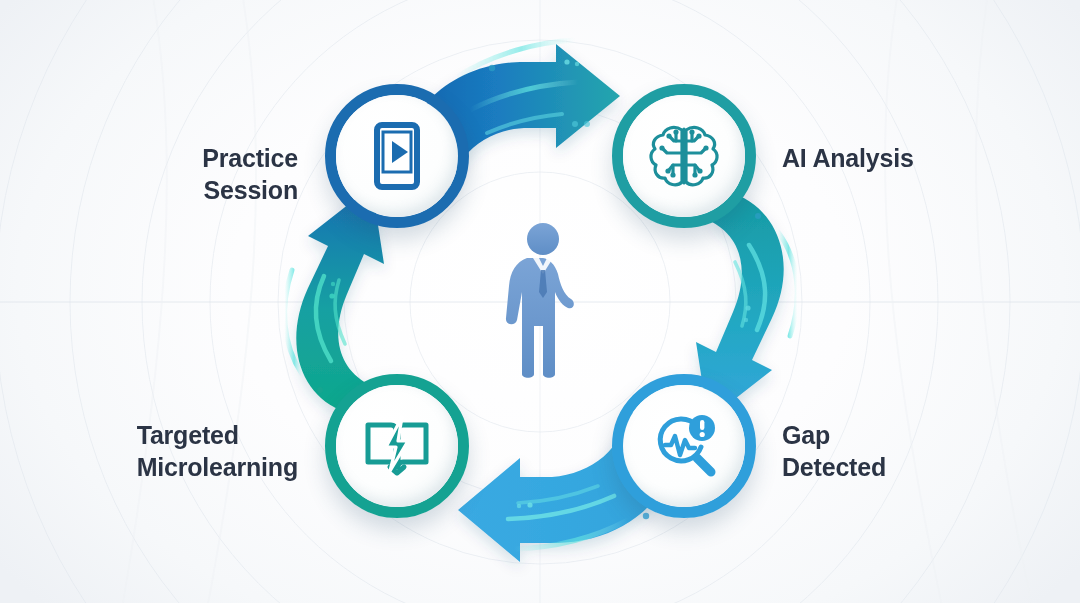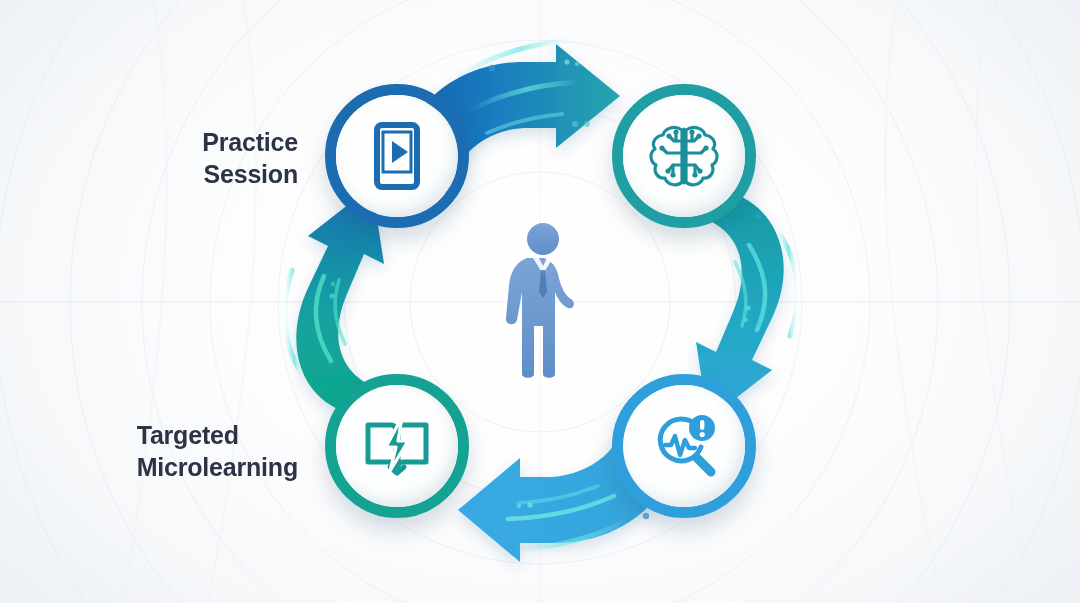--- a/index.html
+++ b/index.html
@@ -243,21 +243,21 @@
     <div class="node-shadow"></div>
     <div class="ring" style="border-color: rgb(27, 108, 176);"></div>
     <div class="disc"></div>
     <svg class="glyph" viewBox="0 0 82 82">
       <rect x="21" y="10" width="40" height="62" rx="5" ry="5" fill="none" stroke="#1b6cb0" stroke-width="6"></rect>
       <rect x="27" y="17" width="28" height="40" fill="#ffffff" stroke="#1b6cb0" stroke-width="3"></rect>
       <path d="M36 26 L52 37 L36 48 Z" fill="#1b6cb0"></path>
       <circle cx="41" cy="64" r="3.2" fill="#ffffff"></circle>
     </svg>
   </div>
-  <div class="label right" id="label-practice" style="color: rgb(43, 52, 69);">Practice
+  <div class="label right" id="label-practice" style="color: rgb(43, 52, 69); margin-top: 16px;">Practice
 Session</div>
 
   <div class="node" id="node-ai">
     <div class="node-shadow"></div>
     <div class="ring" style="border-color: rgb(31, 158, 163);"></div>
     <div class="disc"></div>
     <svg class="glyph" viewBox="0 0 82 82">
       <g fill="none" stroke="#1d8f9b" stroke-width="3.2" stroke-linecap="round" stroke-linejoin="round">
 
         <path d="M39 15 C 31 10, 22 13, 20 20 C 12 21, 8 28, 12 34
@@ -289,37 +289,40 @@
           <circle cx="33" cy="17" r="2.6"></circle>
         <circle cx="30" cy="60" r="2.6"></circle>
         <circle cx="56" cy="21" r="2.6"></circle>
           <circle cx="63" cy="33" r="2.6"></circle>
         <circle cx="57" cy="56" r="2.6"></circle>
           <circle cx="49" cy="17" r="2.6"></circle>
         <circle cx="52" cy="60" r="2.6"></circle>
       </g>
     </svg>
   </div>
+  <div class="label left" id="label-ai" style="color: rgb(43, 52, 69);">AI Analysis</div>
 
   <div class="node" id="node-gap">
     <div class="node-shadow"></div>
     <div class="ring" style="border-color: rgb(47, 159, 219);"></div>
     <div class="disc"></div>
     <svg class="glyph" viewBox="0 0 82 82">
       <g fill="none" stroke="#2f9fdb" stroke-width="5" stroke-linecap="round">
         <path d="M54 21 A 21 21 0 1 0 58 42"></path>
         <path d="M54 53 L68 67"></path>
       </g>
       <path d="M54 53 L68 67" stroke="#2f9fdb" stroke-width="9" stroke-linecap="round" fill="none"></path>
       <path d="M22 40 L28 40 L32 31 L37 50 L42 35 L46 43 L52 43" fill="none" stroke="#2f9fdb" stroke-width="4.4" stroke-linecap="round" stroke-linejoin="round"></path>
       <circle cx="59" cy="23" r="13" fill="#2f9fdb"></circle>
       <rect x="57" y="15" width="4.4" height="10" rx="2.2" fill="#ffffff"></rect>
       <circle cx="59.2" cy="29.5" r="2.6" fill="#ffffff"></circle>
     </svg>
   </div>
+  <div class="label left" id="label-gap" style="color: rgb(43, 52, 69);">Gap
+Detected</div>
 
   <div class="node" id="node-micro">
     <div class="node-shadow"></div>
     <div class="ring" style="border-color: rgb(20, 162, 146);"></div>
     <div class="disc"></div>
     <svg class="glyph" viewBox="0 0 82 82">
       <g fill="none" stroke="#179c95" stroke-width="5" stroke-linejoin="round" stroke-linecap="round">
         <path d="M12 20 L35 20 C 38 20, 40 22, 40 25 L40 62 C 40 59, 38 57, 35 57 L12 57 Z"></path>
         <path d="M70 20 L47 20 C 44 20, 42 22, 42 25 L42 62 C 42 59, 44 57, 47 57 L70 57 Z"></path>
         <path d="M34 62 L41 68 L48 62"></path>

